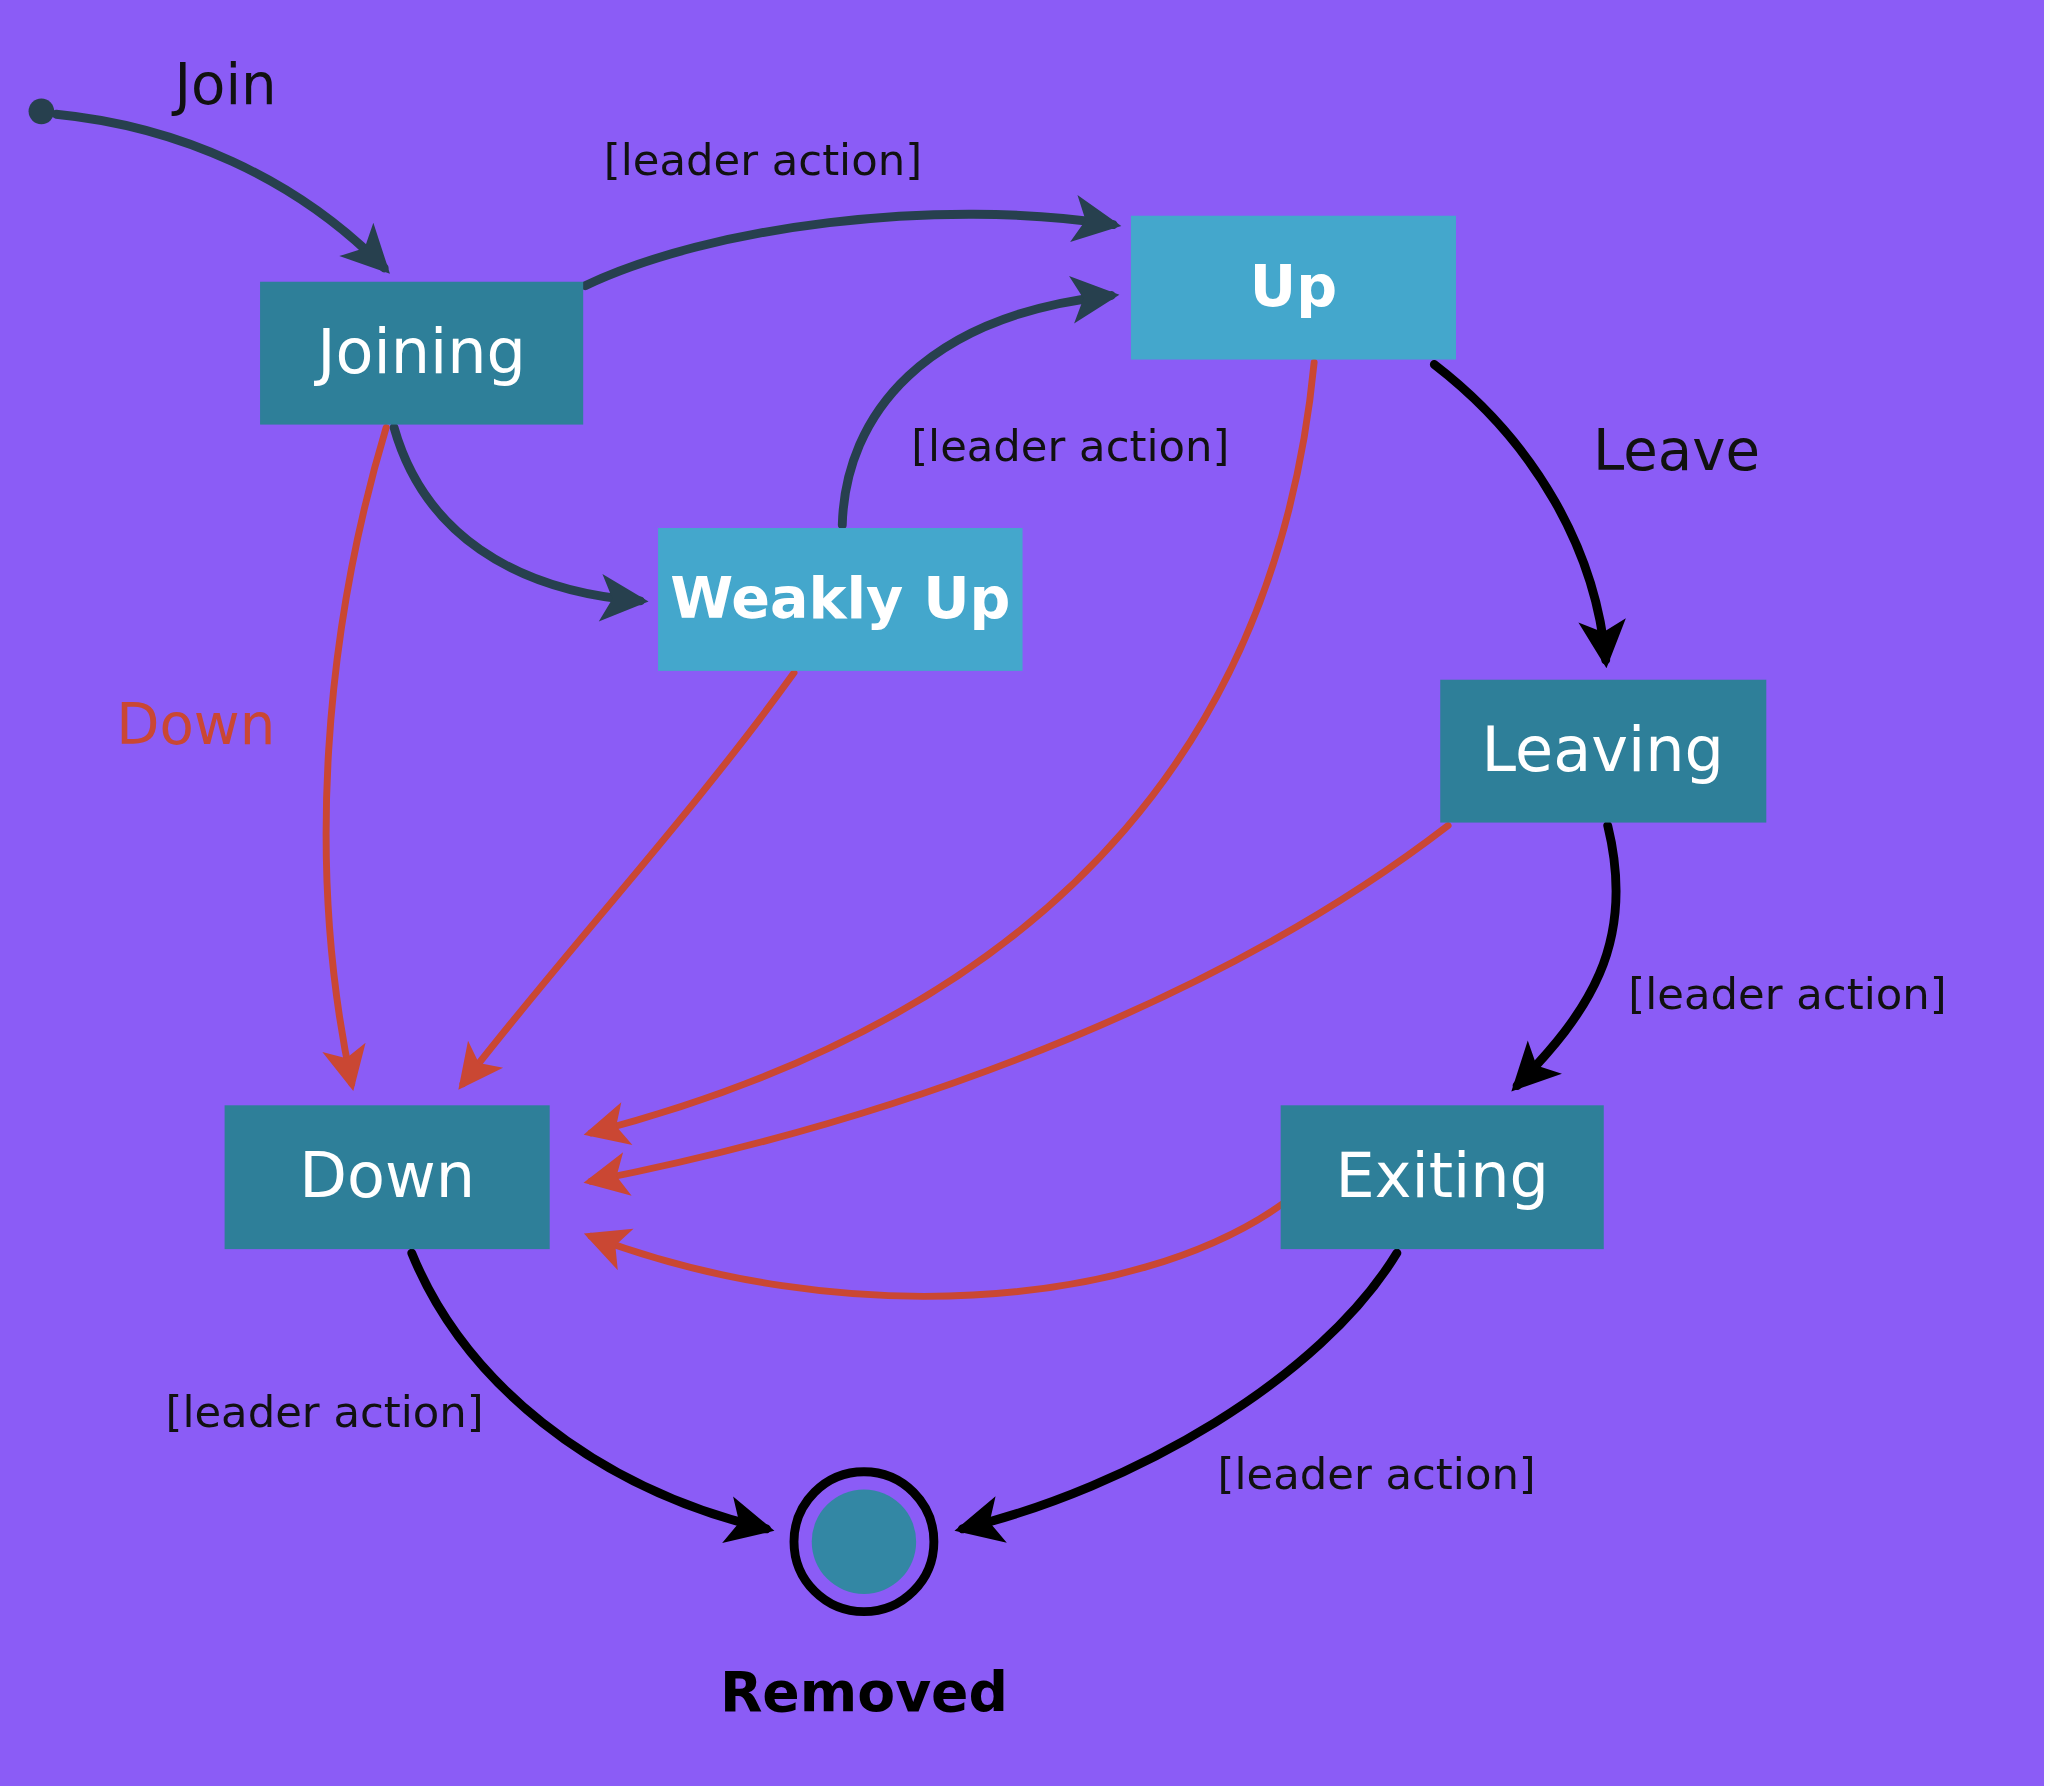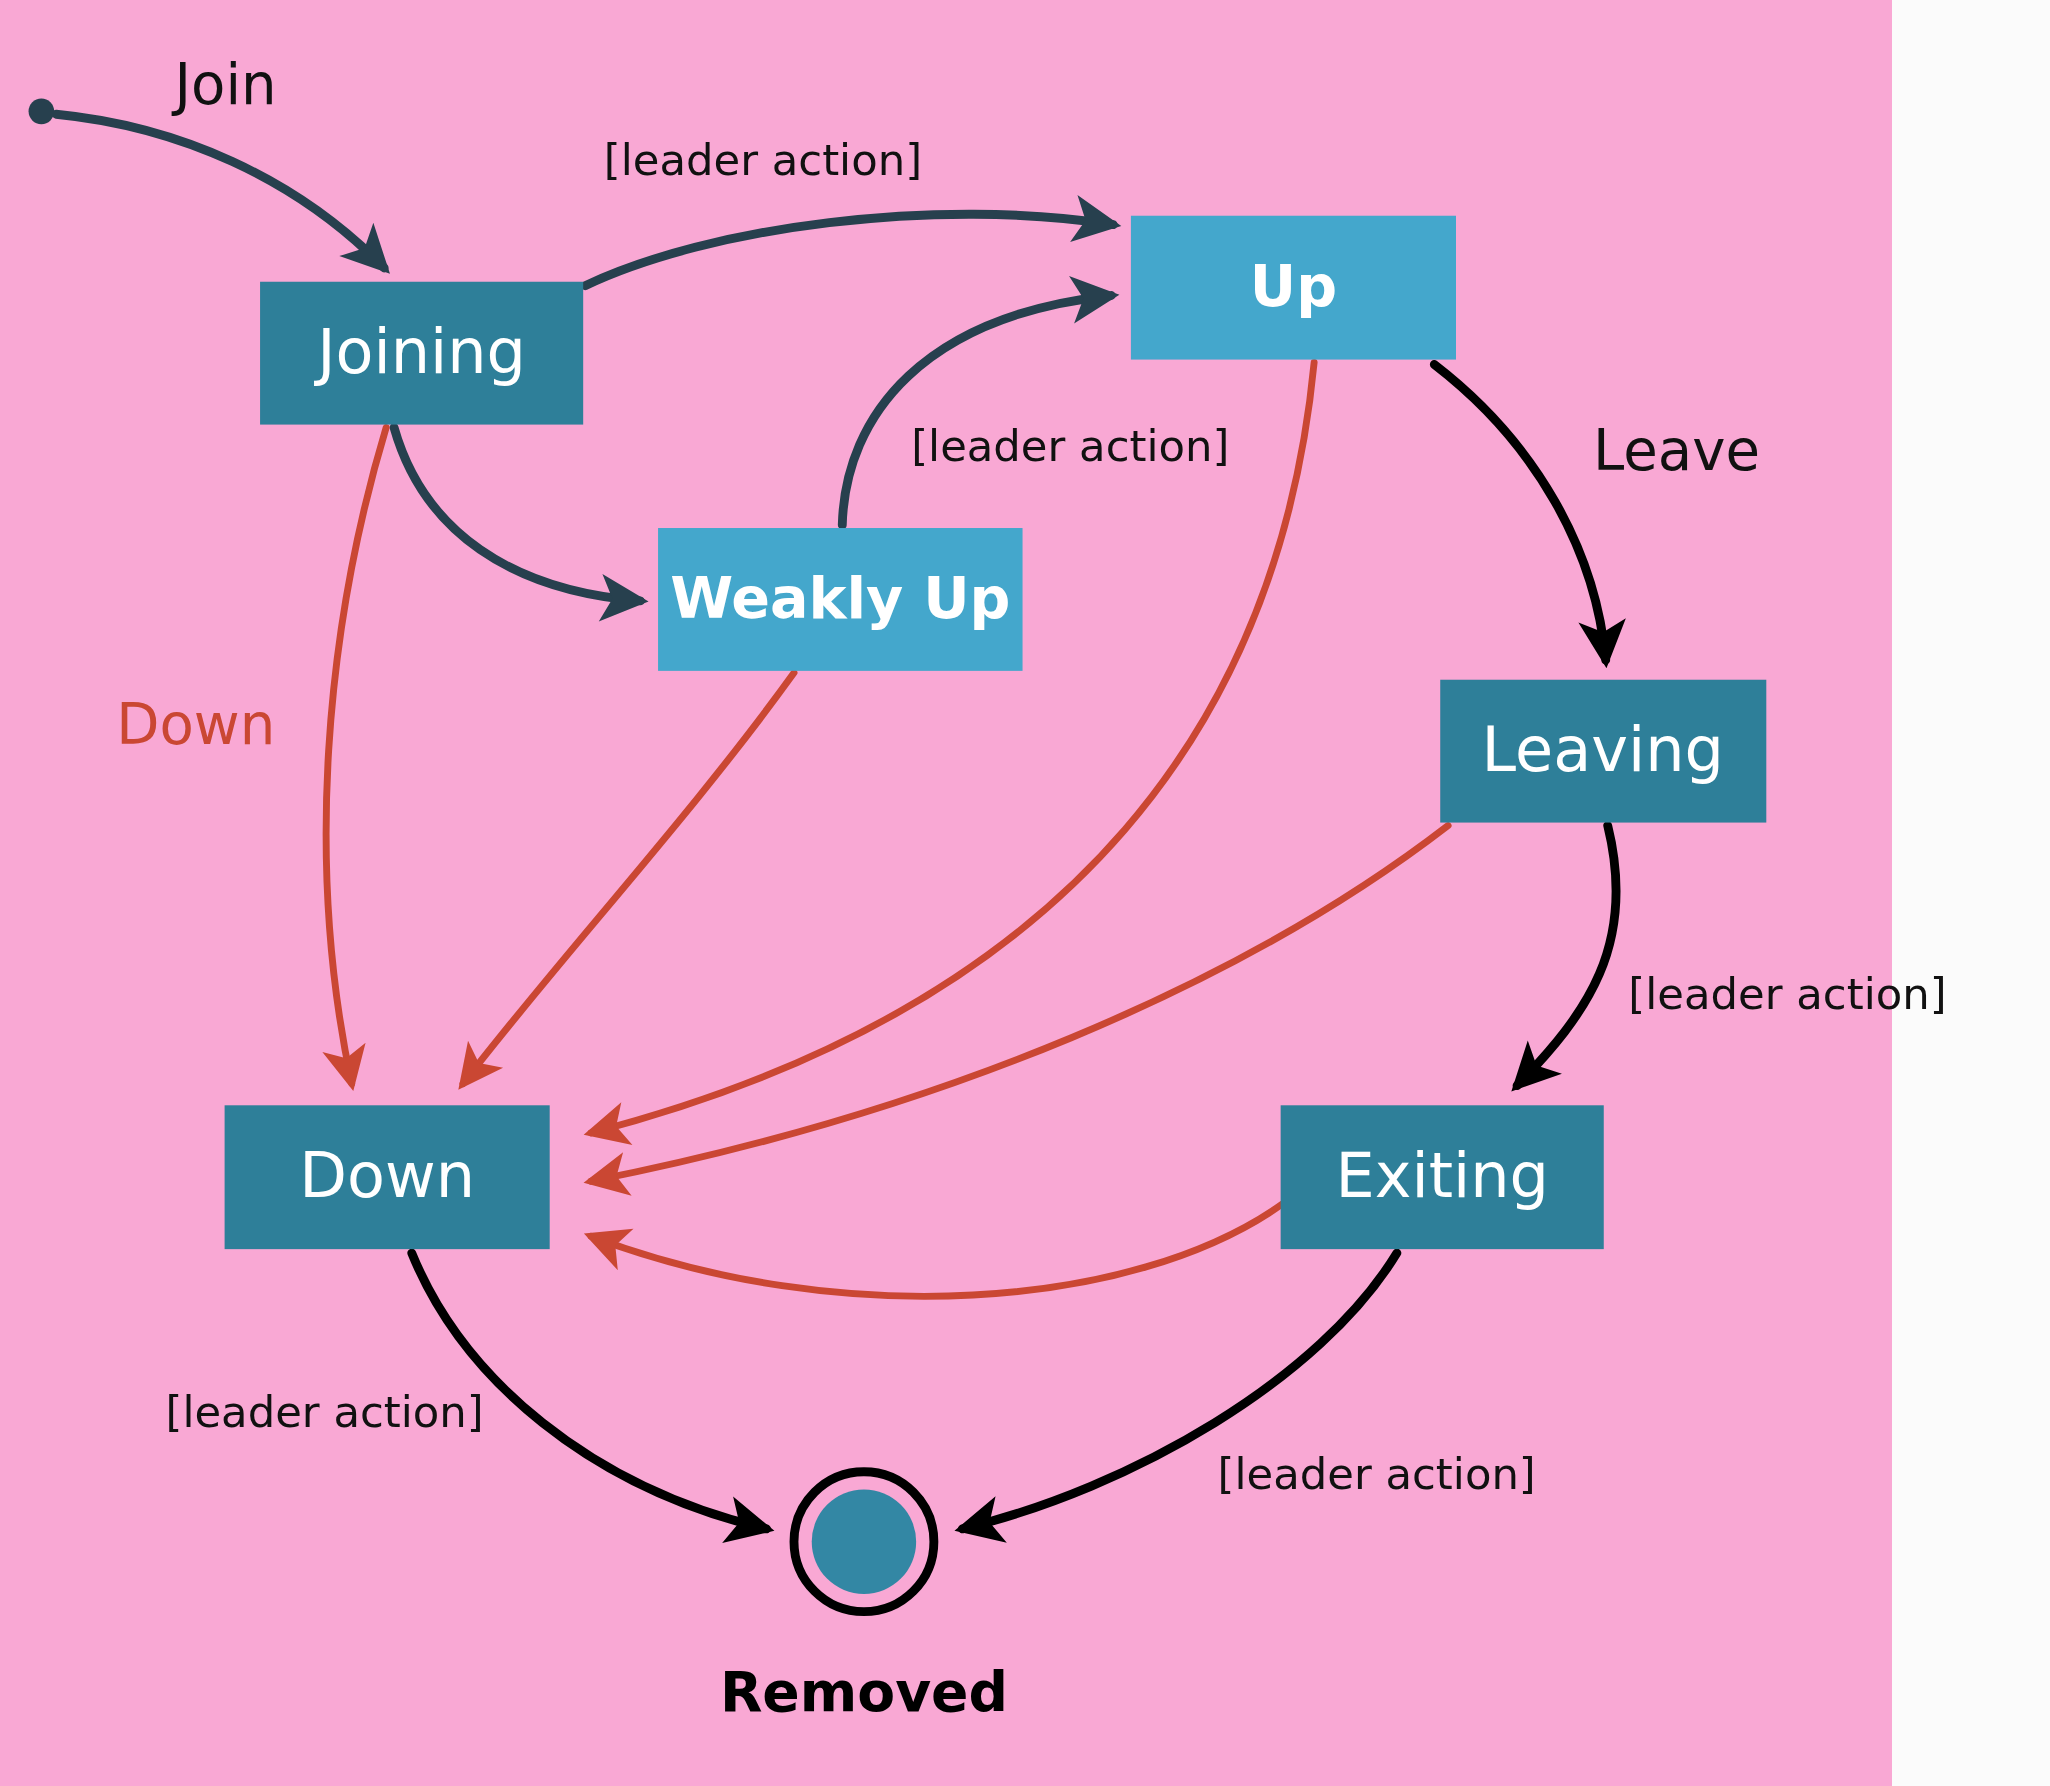--- a/index.html
+++ b/index.html
@@ -8,23 +8,23 @@
     background: #fbfbfb;
   }
   body {
     width: 2051px;
     height: 1787px;
     font-family: "DejaVu Sans", sans-serif;
     overflow: hidden;
   }
   #diagram-root {
     position: relative;
-    width: 1892px;
+    width: 2044px;
     height: 1787px;
-    background: #f9a8d4;
+    background: #8b5cf6;
   }
   svg#state-diagram {
     display: block;
     width: 2051px;
     height: 1787px;
   }
   .state-box-rect {
     stroke: none;
   }
   .state-label {

